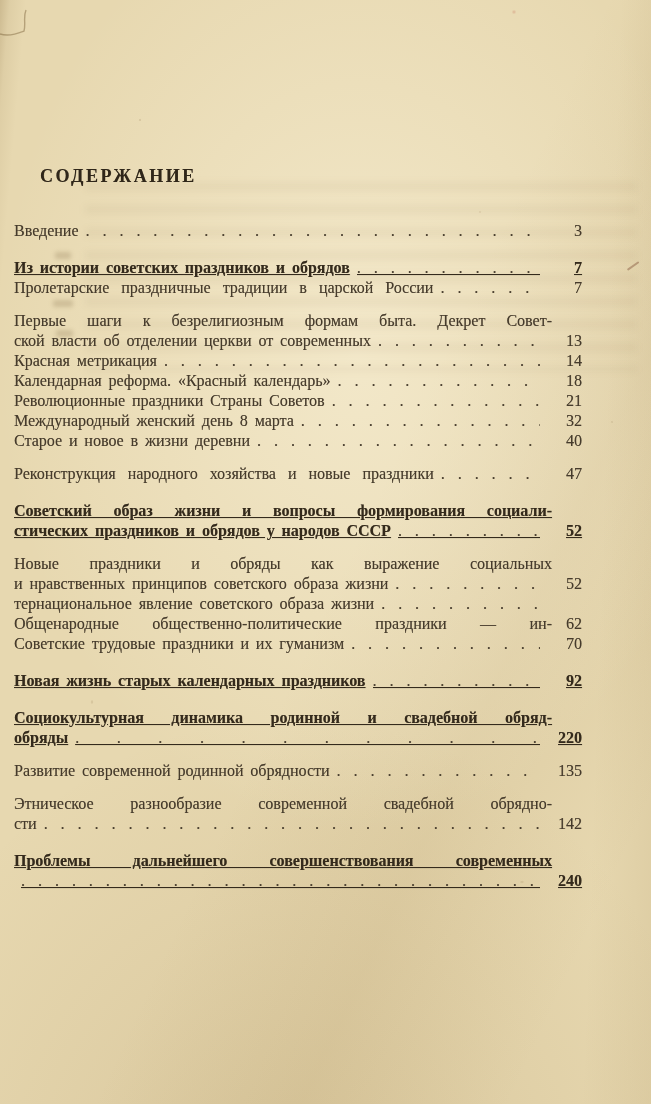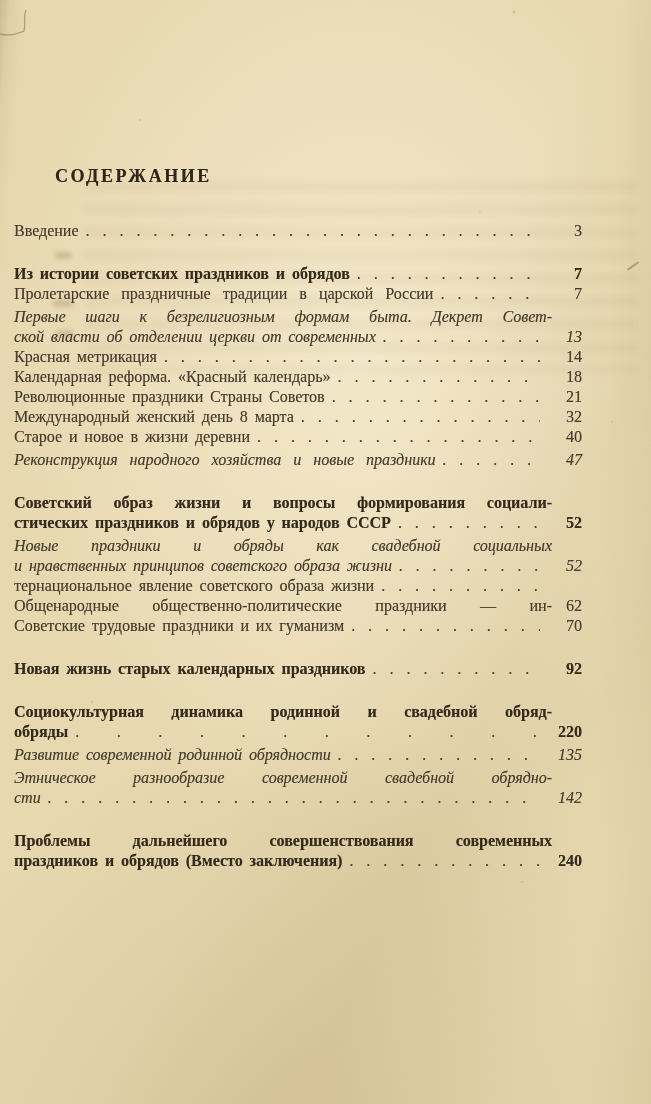--- a/index.html
+++ b/index.html
@@ -37,26 +37,26 @@
     position:absolute;left:626px;top:265px;width:14px;height:1.5px;
     background:rgba(130,85,60,0.45);transform:rotate(-35deg);border-radius:1px;
   }
   .crease{position:absolute;left:0;top:0;}
   .content{
     position:absolute;left:14px;top:0;width:568px;
     color:#463b2c;font-size:16px;line-height:20px;
     text-shadow:0.2px 0.2px 0.4px rgba(60,50,35,0.45);
   }
   .title{
-    margin:166px 0 35px 41px;
+    margin:166px 0 35px 26px;
     font-size:18px;font-weight:bold;letter-spacing:2.5px;color:#2f2619;
   }
   .entry{display:flex;align-items:flex-end;}
-  .entry.gap-sm{margin-top:3px;font-style:italic;}
-  .entry.gap-md{margin-top:23px;}
+  .entry.gap-sm{margin-top:13px;}
+  .entry.gap-md{margin-top:17px;text-decoration:underline;}
   .entry .txt{flex:1;min-width:0;}
   .entry .num{width:30px;text-align:right;white-space:nowrap;}
   .entry.bold{font-weight:bold;color:#342a1c;}
   .line{display:block;}
   .line .t{word-spacing:0.18em;text-align:right;}
   .line.wide .t{word-spacing:0.5em;}
   .line.stretch{text-align:justify;text-align-last:justify;}
   .line.last{display:flex;}
   .line.last .t{white-space:nowrap;flex:none;}
   .dots{
@@ -181,21 +181,21 @@
             <div class="line stretch"><span class="t">Советский образ жизни и вопросы формирования социали-</span></div>
             <div class="line last">
               <span class="t">стических праздников и обрядов у народов СССР</span>
               <span class="dots"></span>
             </div>
           </div>
           <div class="num">52</div>
         </div>
         <div class="entry gap-sm">
           <div class="txt">
-            <div class="line stretch"><span class="t">Новые праздники и обряды как свадебной социальных</span></div>
+            <div class="line stretch"><span class="t">Новые праздники и обряды как выражение социальных</span></div>
             <div class="line last">
               <span class="t">и нравственных принципов советского образа жизни</span>
               <span class="dots"></span>
             </div>
           </div>
           <div class="num">52</div>
         </div>
         <div class="entry">
           <div class="txt">
             <div class="line last">
@@ -250,21 +250,20 @@
               <span class="t">сти</span>
               <span class="dots"></span>
             </div>
           </div>
           <div class="num">142</div>
         </div>
         <div class="entry bold gap-md">
           <div class="txt">
             <div class="line stretch"><span class="t">Проблемы дальнейшего совершенствования современных</span></div>
             <div class="line last">
-              <span class="t">праздников и обрядов (Вместо заключения)</span>
               <span class="dots"></span>
             </div>
           </div>
           <div class="num">240</div>
         </div>
       </div>
   </div>
 </div>
 
 </body></html>

